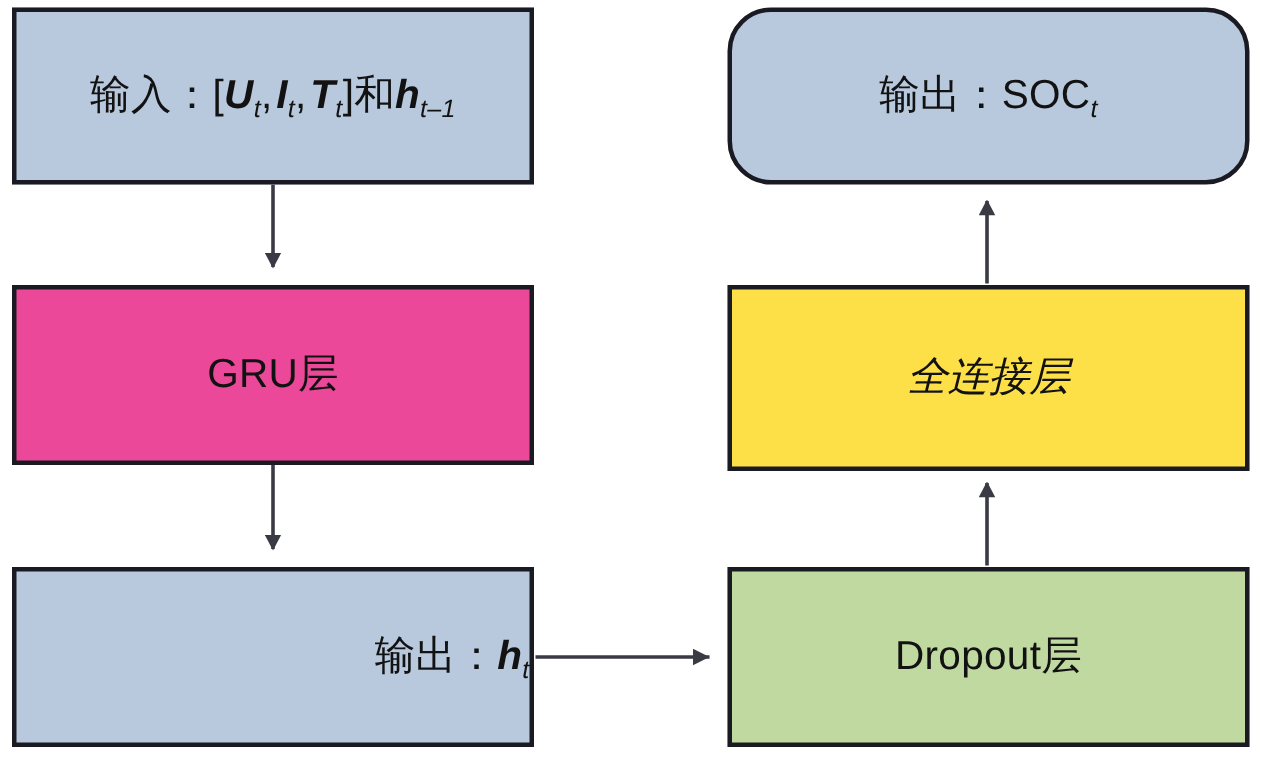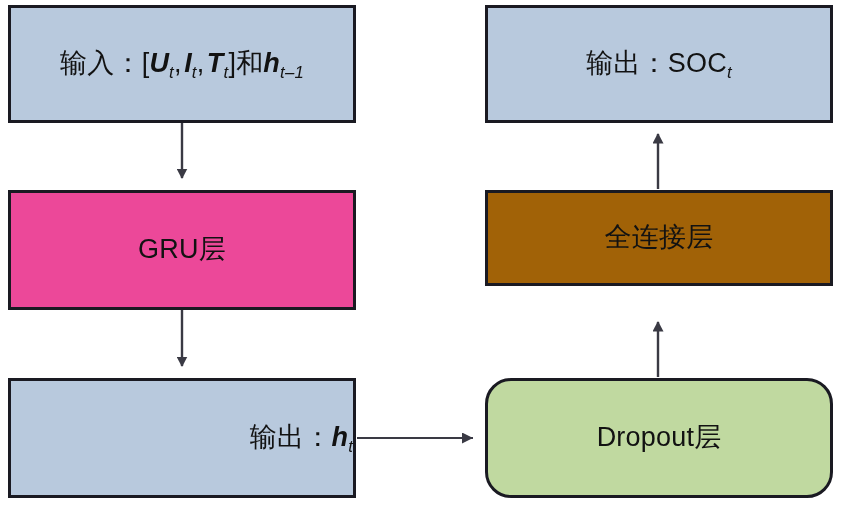--- a/index.html
+++ b/index.html
@@ -33,23 +33,23 @@
     font-size: 27px;
     color: #121212;
     line-height: 1.15;
     white-space: nowrap;
     letter-spacing: 0.2px;
   }
   
   .n-input      { left: 8px;   top: 5px;   width: 348px; height: 118px; background: #b8c9dd; }
   .n-gru        { left: 8px;   top: 190px; width: 348px; height: 120px; background: #ec4899; }
   .n-hidden     { left: 8px;   top: 378px; width: 348px; height: 120px; background: #b8c9dd; justify-content: flex-end; }
-  .n-output     { left: 485px; top: 5px;   width: 348px; height: 118px; background: #b8c9dd; }
-  .n-fc         { left: 485px; top: 190px; width: 348px; height: 96px; background: #a16207; }
-  .n-dropout    { left: 485px; top: 378px; width: 348px; height: 120px; background: #c0d9a0; border-radius: 26px; }
+  .n-output     { left: 485px; top: 5px;   width: 348px; height: 118px; background: #b8c9dd; border-radius: 29px; }
+  .n-fc         { left: 485px; top: 190px; width: 348px; height: 124px; background: #fde047; font-style: italic; }
+  .n-dropout    { left: 485px; top: 378px; width: 348px; height: 120px; background: #c0d9a0; }
 
   
   .var {
     font-style: italic;
     font-weight: bold;
   }
   sub {
     font-size: 0.62em;
     font-style: italic;
     font-weight: normal;

